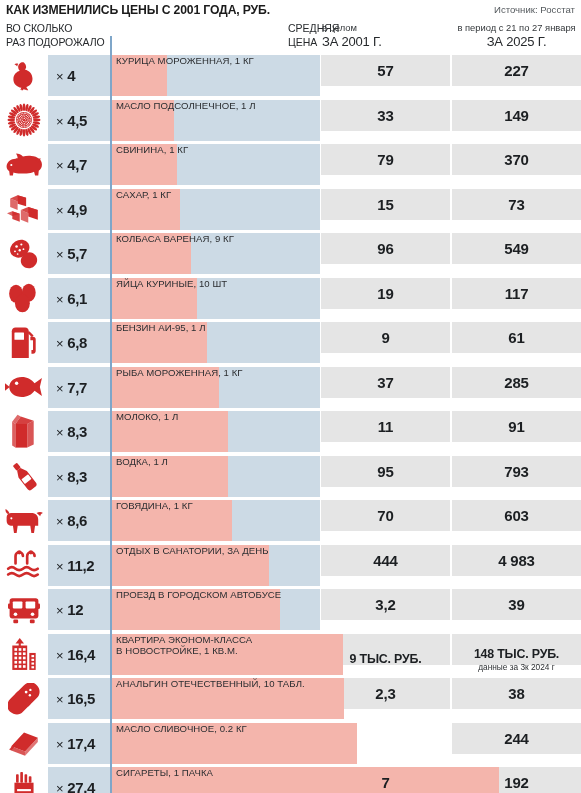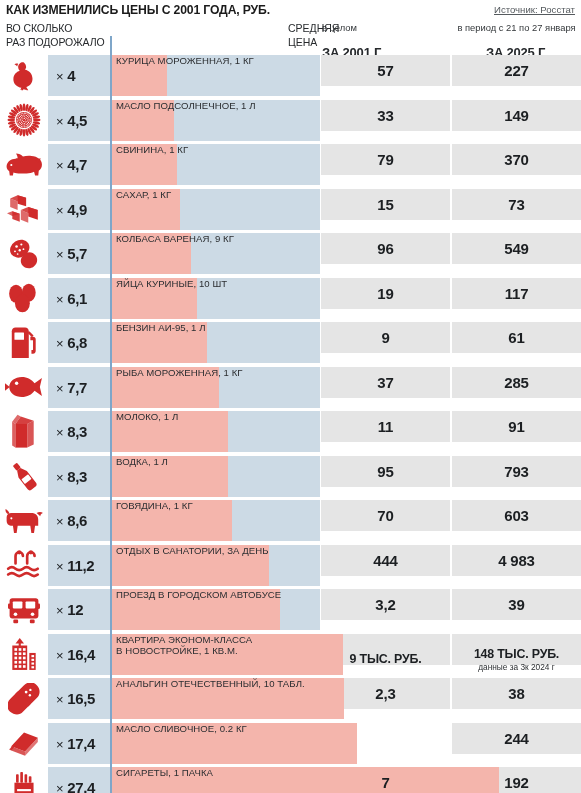--- a/index.html
+++ b/index.html
@@ -36,21 +36,20 @@
     color: #1b1b1b;
     white-space: nowrap;
   }
   #source-note {
     position: absolute;
     right: 6px;
     top: 4px;
     font-size: 9.6px;
     color: #555a5e;
     white-space: nowrap;
-    text-decoration: underline;
   }
 
   .head-cell {
     position: absolute;
     top: 22px;
     font-size: 10.5px;
     color: #26292c;
     line-height: 13.5px;
   }
   #head-multiplier {
@@ -75,24 +74,23 @@
   .head-sub {
     font-size: 9.4px;
     font-weight: normal;
     color: #34383b;
     display: block;
     line-height: 12px;
   }
   .head-main {
     display: block;
     font-size: 13px;
-    font-weight: bold;
+    font-weight: normal;
     line-height: 16px;
     letter-spacing: -0.2px;
-    margin-top: 11px;
   }
 
   
   #rows {
     position: relative;
   }
   .row {
     position: relative;
     height: 41px;
     margin-bottom: 3.5px;

